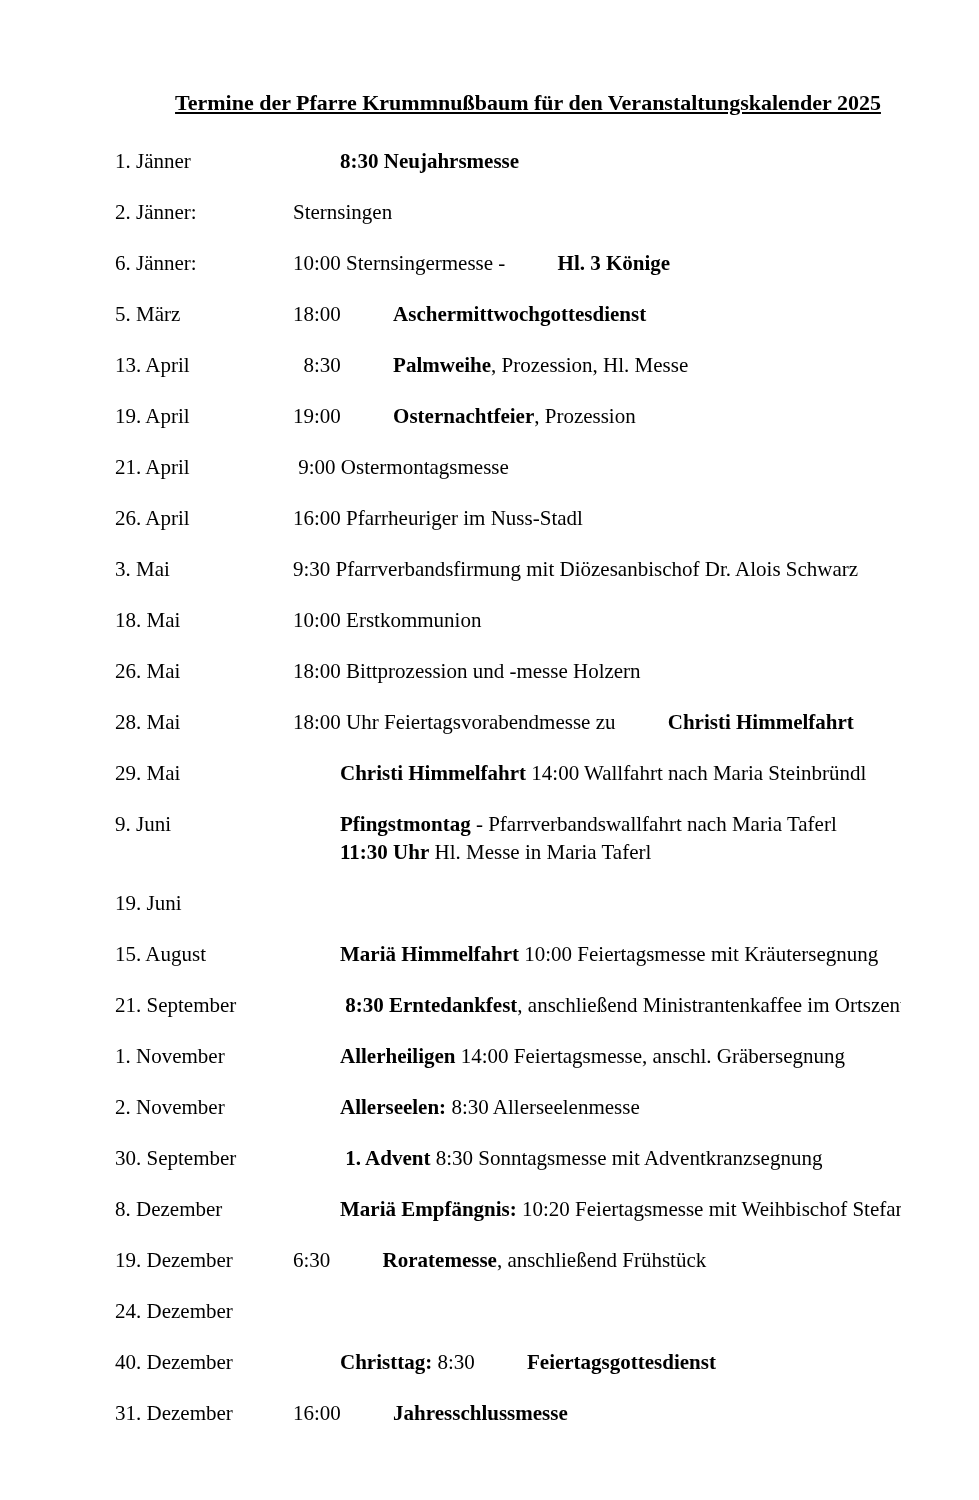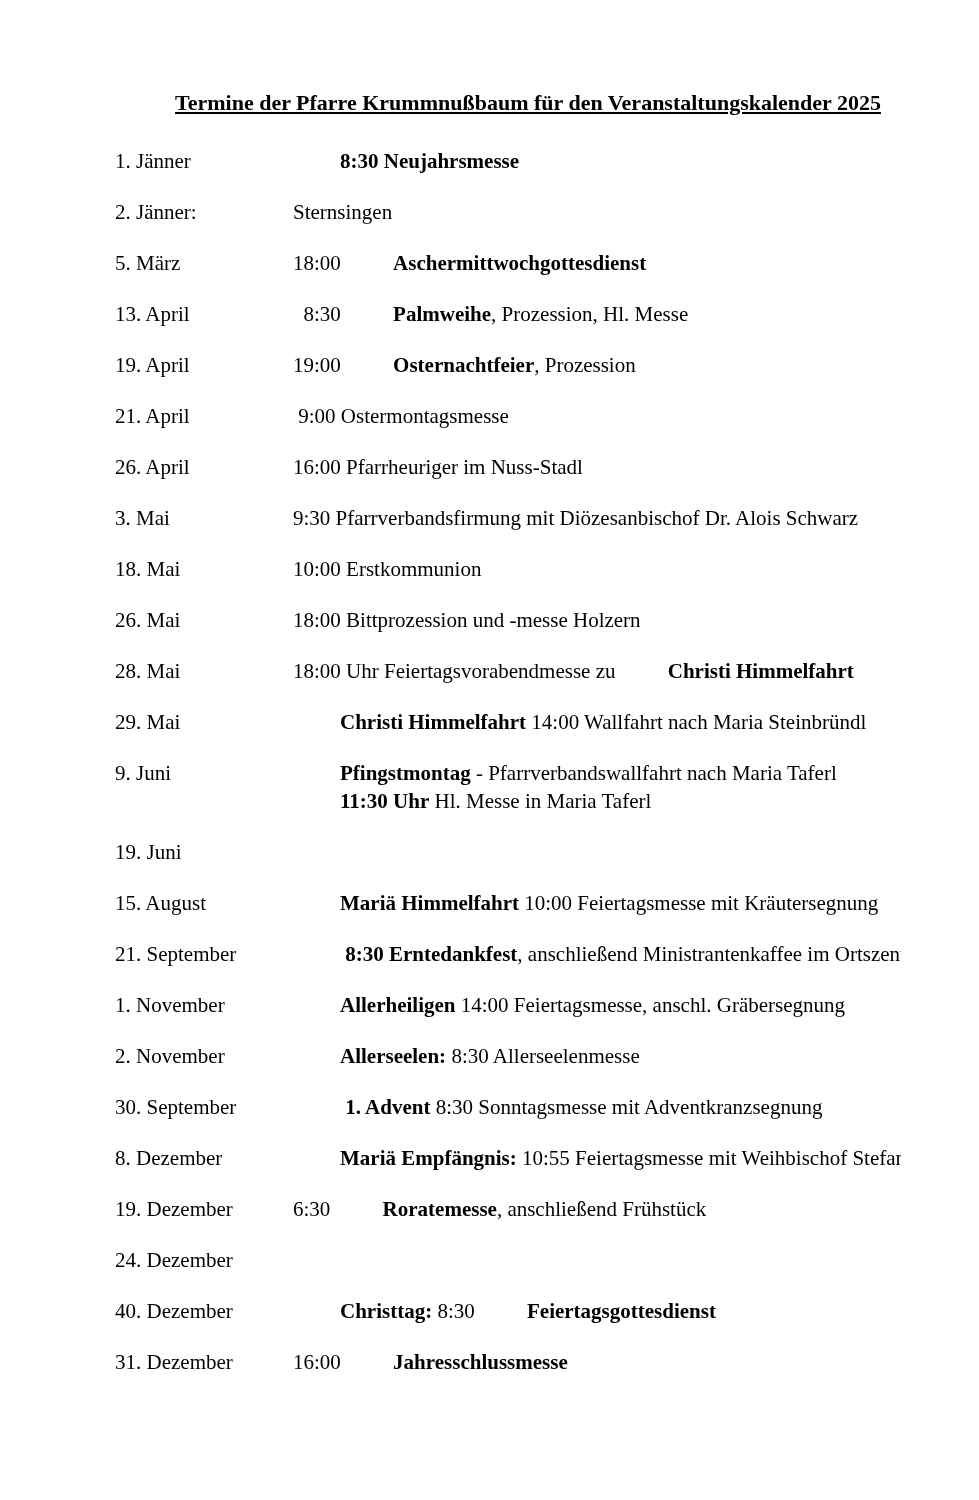--- a/index.html
+++ b/index.html
@@ -50,20 +50,24 @@
   <div class="content">
     <h1 class="doc-title">Termine der Pfarre Krummnußbaum für den Veranstaltungskalender 2025</h1>
     <div>
         <div class="row">
           <span class="date">1. Jänner</span>
           <span class="event"><span class="b">8:30 Neujahrsmesse</span></span>
         </div>
         <div class="row">
           <span class="date">2. Jänner:</span>
           <span class="event"><span>Sternsingen</span></span>
+        </div>
+        <div class="row">
+          <span class="date">6. Jänner:</span>
+          <span class="event"><span>10:00 Sternsingermesse - </span><span class="b">Hl. 3 Könige</span></span>
         </div>
         <div class="row">
           <span class="date">5. März</span>
           <span class="event"><span>18:00 </span><span class="b">Aschermittwochgottesdienst</span></span>
         </div>
         <div class="row">
           <span class="date">13. April</span>
           <span class="event"><span>  8:30 </span><span class="b">Palmweihe</span><span>, Prozession, Hl. Messe</span></span>
         </div>
         <div class="row">
@@ -121,21 +125,21 @@
         <div class="row">
           <span class="date">2. November</span>
           <span class="event"><span class="b">Allerseelen:</span><span> 8:30 Allerseelenmesse</span></span>
         </div>
         <div class="row">
           <span class="date">30. September</span>
           <span class="event"><span class="b"> 1. Advent</span><span> 8:30 Sonntagsmesse mit Adventkranzsegnung</span></span>
         </div>
         <div class="row">
           <span class="date">8. Dezember</span>
-          <span class="event"><span class="b">Mariä Empfängnis:</span><span> 10:55 Feiertagsmesse </span><span class="sm">mit Weihbischof Stefan Turnovsky</span></span>
+          <span class="event"><span class="b">Mariä Empfängnis:</span><span> 10:20 Feiertagsmesse </span><span class="sm">mit Weihbischof Stefan Turnovsky</span></span>
         </div>
         <div class="row">
           <span class="date">19. Dezember</span>
           <span class="event"><span>6:30 </span><span class="b">Roratemesse</span><span>, anschließend Frühstück</span></span>
         </div>
         <div class="row">
           <span class="date">24. Dezember</span>
         </div>
         <div class="row">
           <span class="date">40. Dezember</span>

